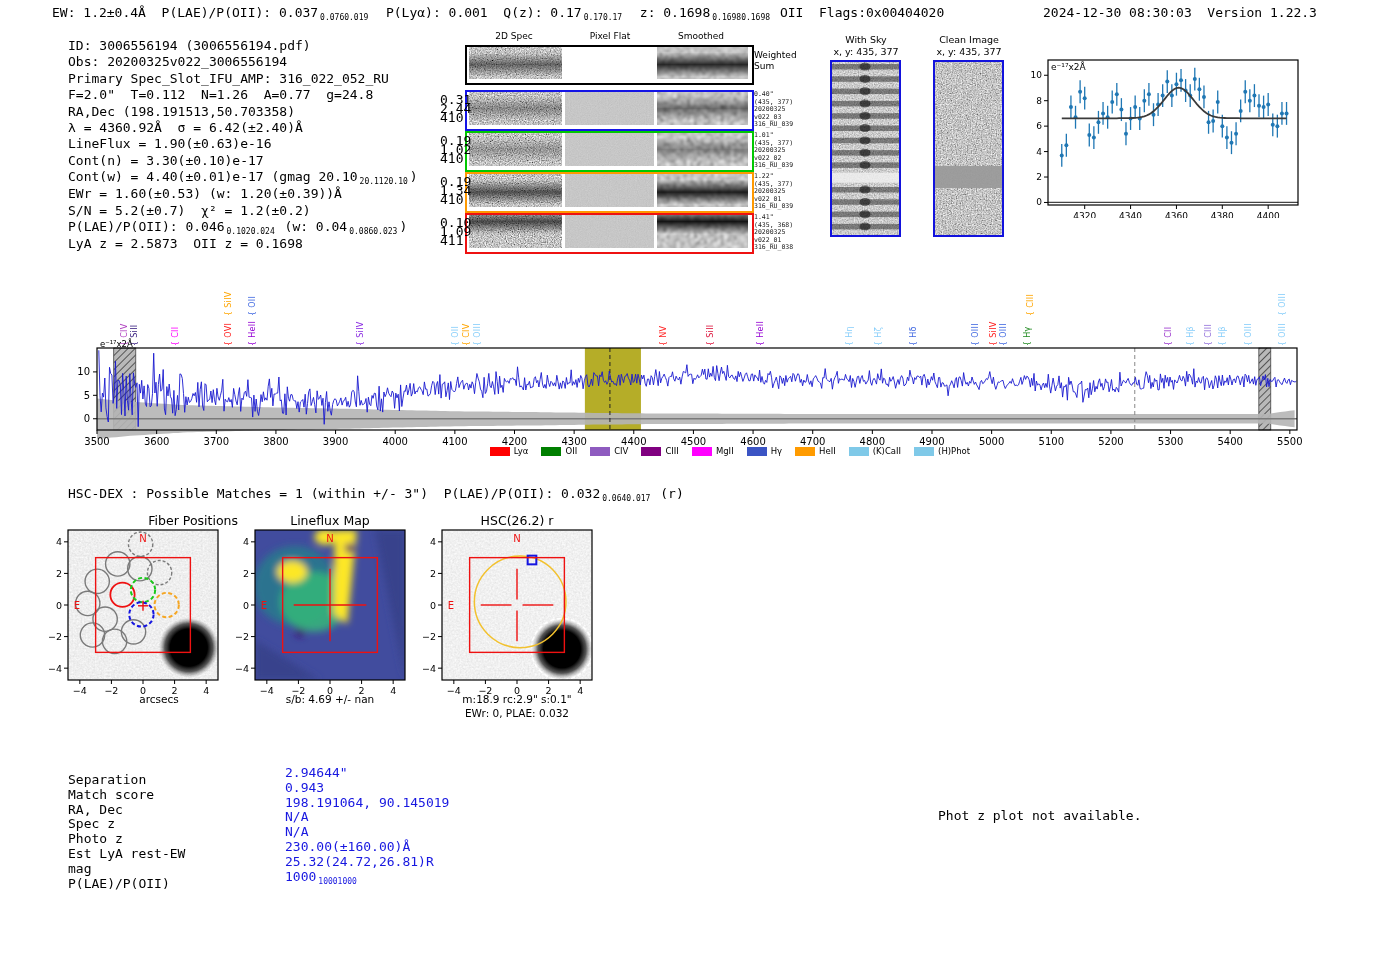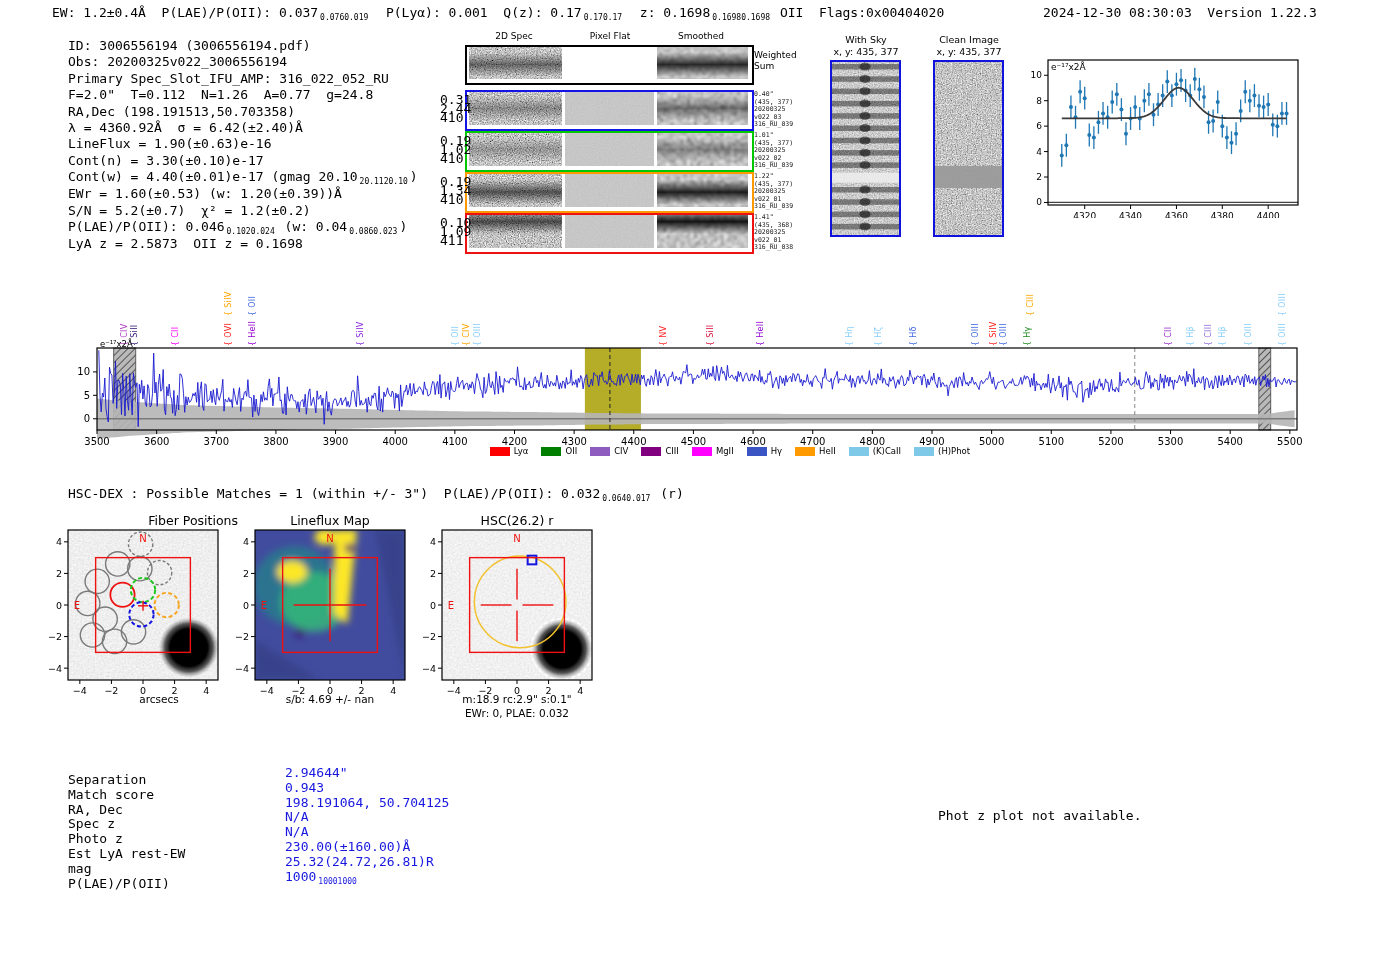--- a/index.html
+++ b/index.html
@@ -904,15 +904,15 @@
       <text x="29" y="83" font-size="10" text-anchor="middle" fill="#ee1111" font-family="DejaVu Sans, sans-serif">E</text>
       <rect x="47.63" y="31.630000000000003" width="94.74" height="94.74" fill="none" stroke="#ee1111" stroke-width="1.4"></rect>
     </svg></div>
 
 <div class="caption" style="left:64px;top:693px;">arcsecs</div>
 <div class="caption" style="left:235px;top:693px;">s/b: 4.69 +/- nan</div>
 <div class="caption" style="left:422px;top:693px;">m:18.9 rc:2.9"  s:0.1"</div>
 <div class="caption" style="left:422px;top:707px;">EWr: 0, PLAE: 0.032</div>
 
 <div id="mt-labels" class="tablecol" style="left:68px;top:773px;"><div>Separation</div><div>Match score</div><div>RA, Dec</div><div>Spec z</div><div>Photo z</div><div>Est LyA rest-EW</div><div>mag</div><div>P(LAE)/P(OII)</div></div>
-<div id="mt-values" class="tablecol blueval" style="left: 285px; top: 766px; color: rgb(23, 23, 224);"><div>2.94644"</div><div>0.943</div><div>198.191064, 50.704125</div><div>N/A</div><div>N/A</div><div>230.00(±160.00)Å</div><div>25.32(24.72,26.81)R</div><div>1000<span class="frac"><span>1000</span><span>1000</span></span></div></div>
+<div id="mt-values" class="tablecol blueval" style="left: 285px; top: 766px; color: rgb(23, 23, 224);"><div>2.94644"</div><div>0.943</div><div>198.191064, 90.145019</div><div>N/A</div><div>N/A</div><div>230.00(±160.00)Å</div><div>25.32(24.72,26.81)R</div><div>1000<span class="frac"><span>1000</span><span>1000</span></span></div></div>
 
 <div class="abs mono13" style="left:938px;top:808px;">Phot z plot not available.</div>
 
 </body></html>

